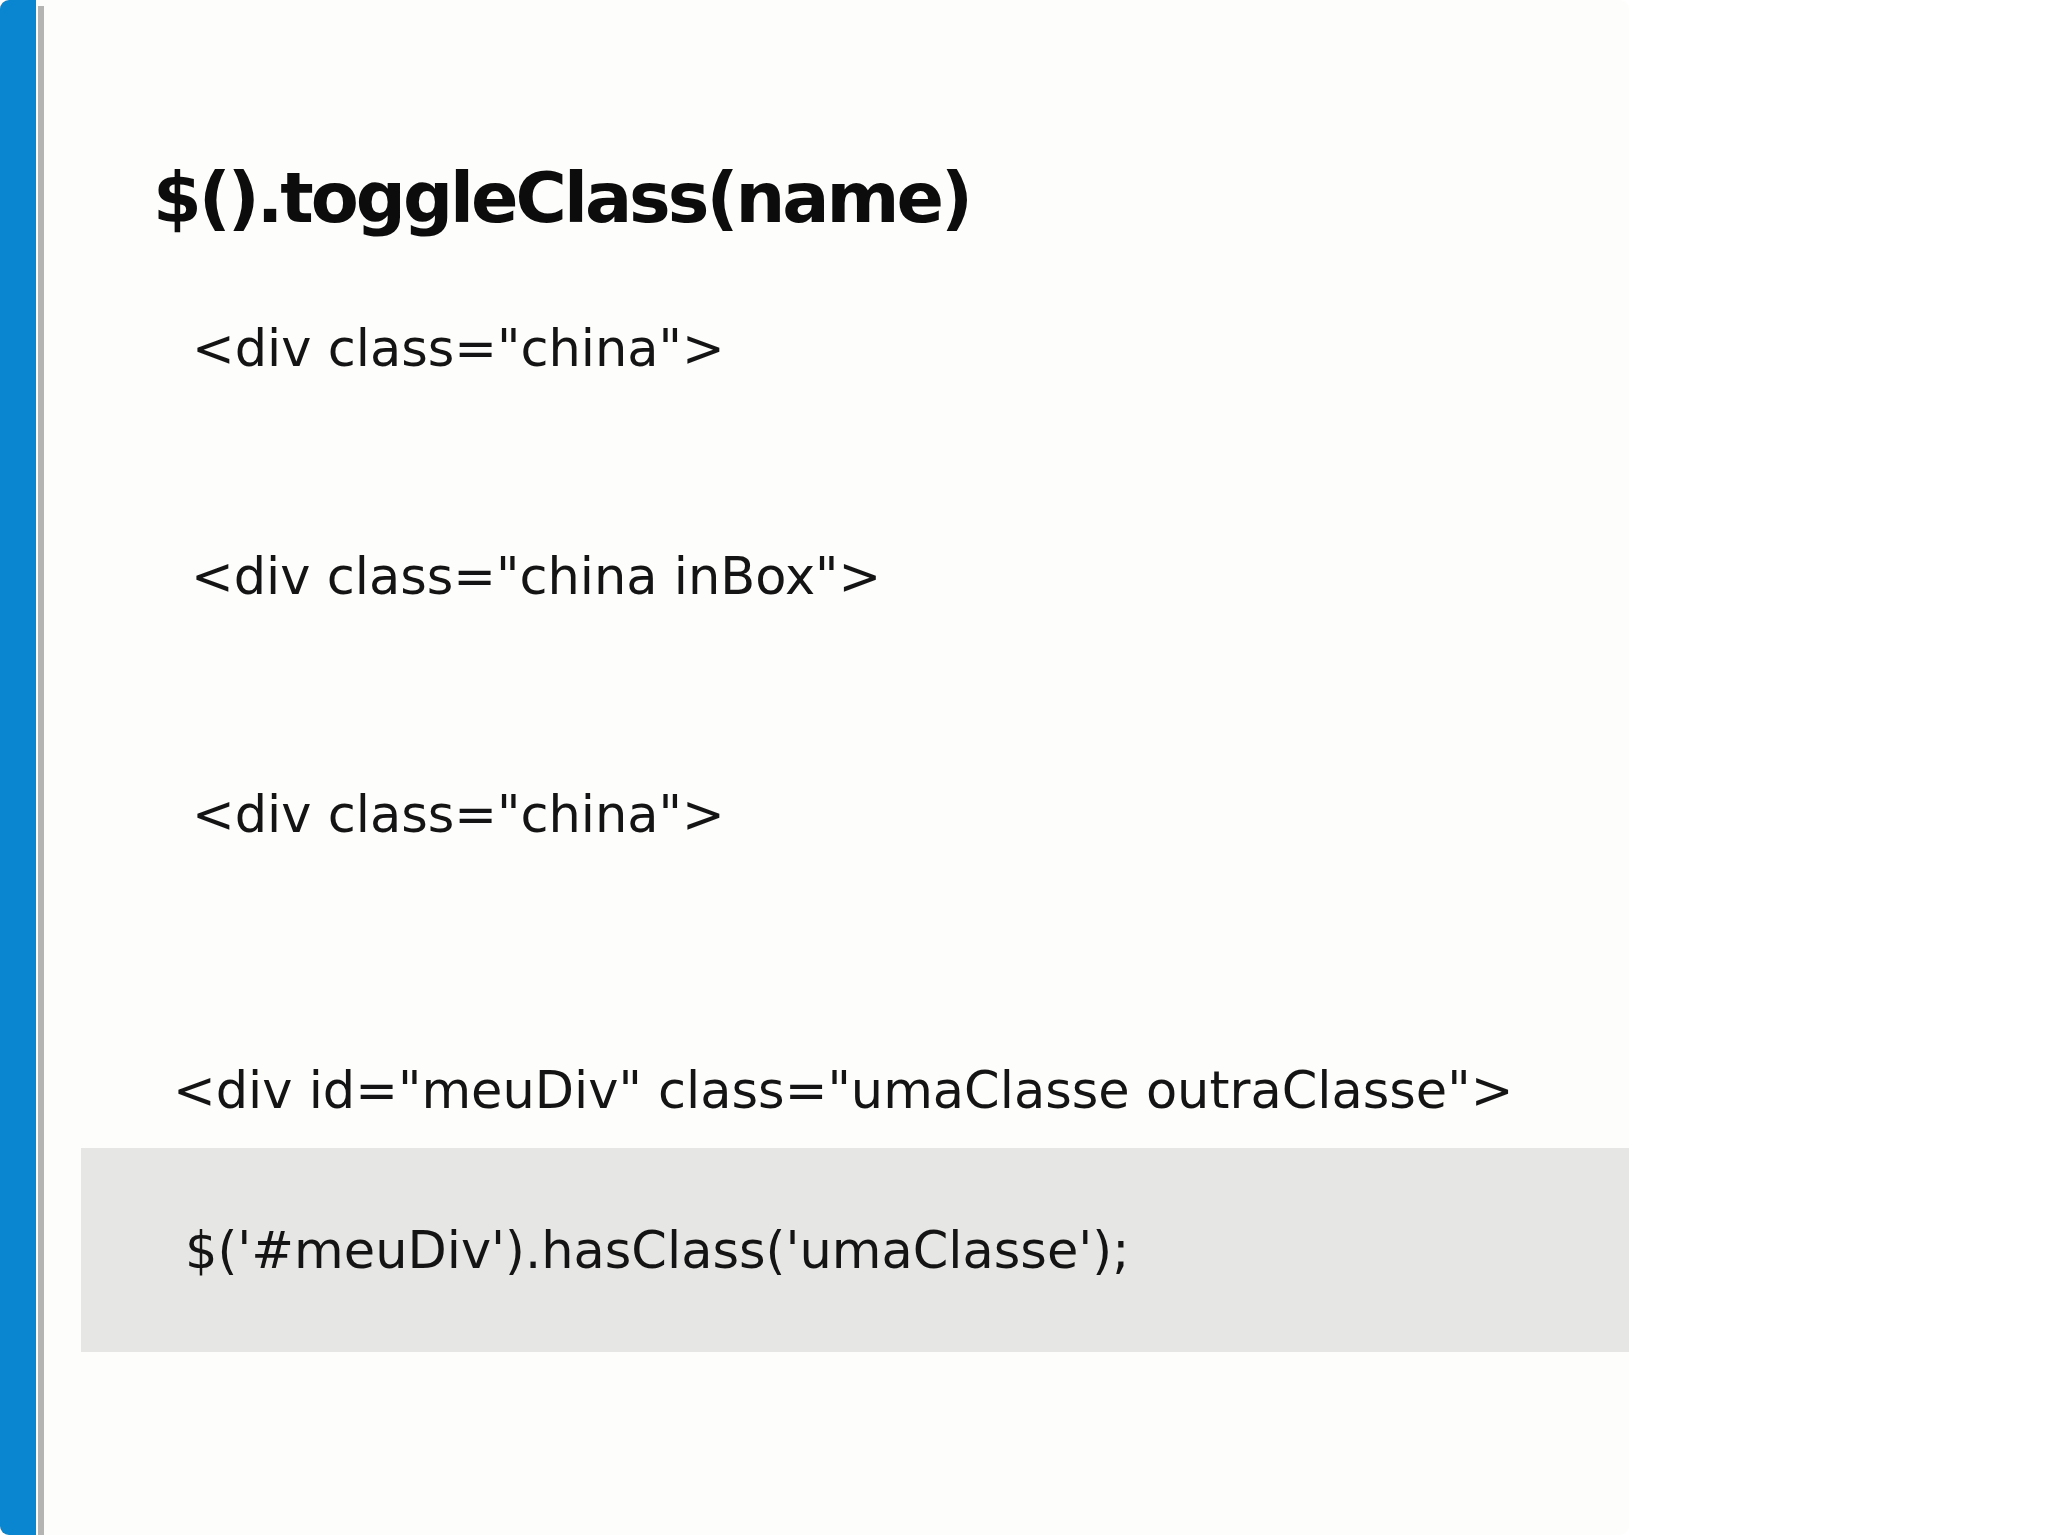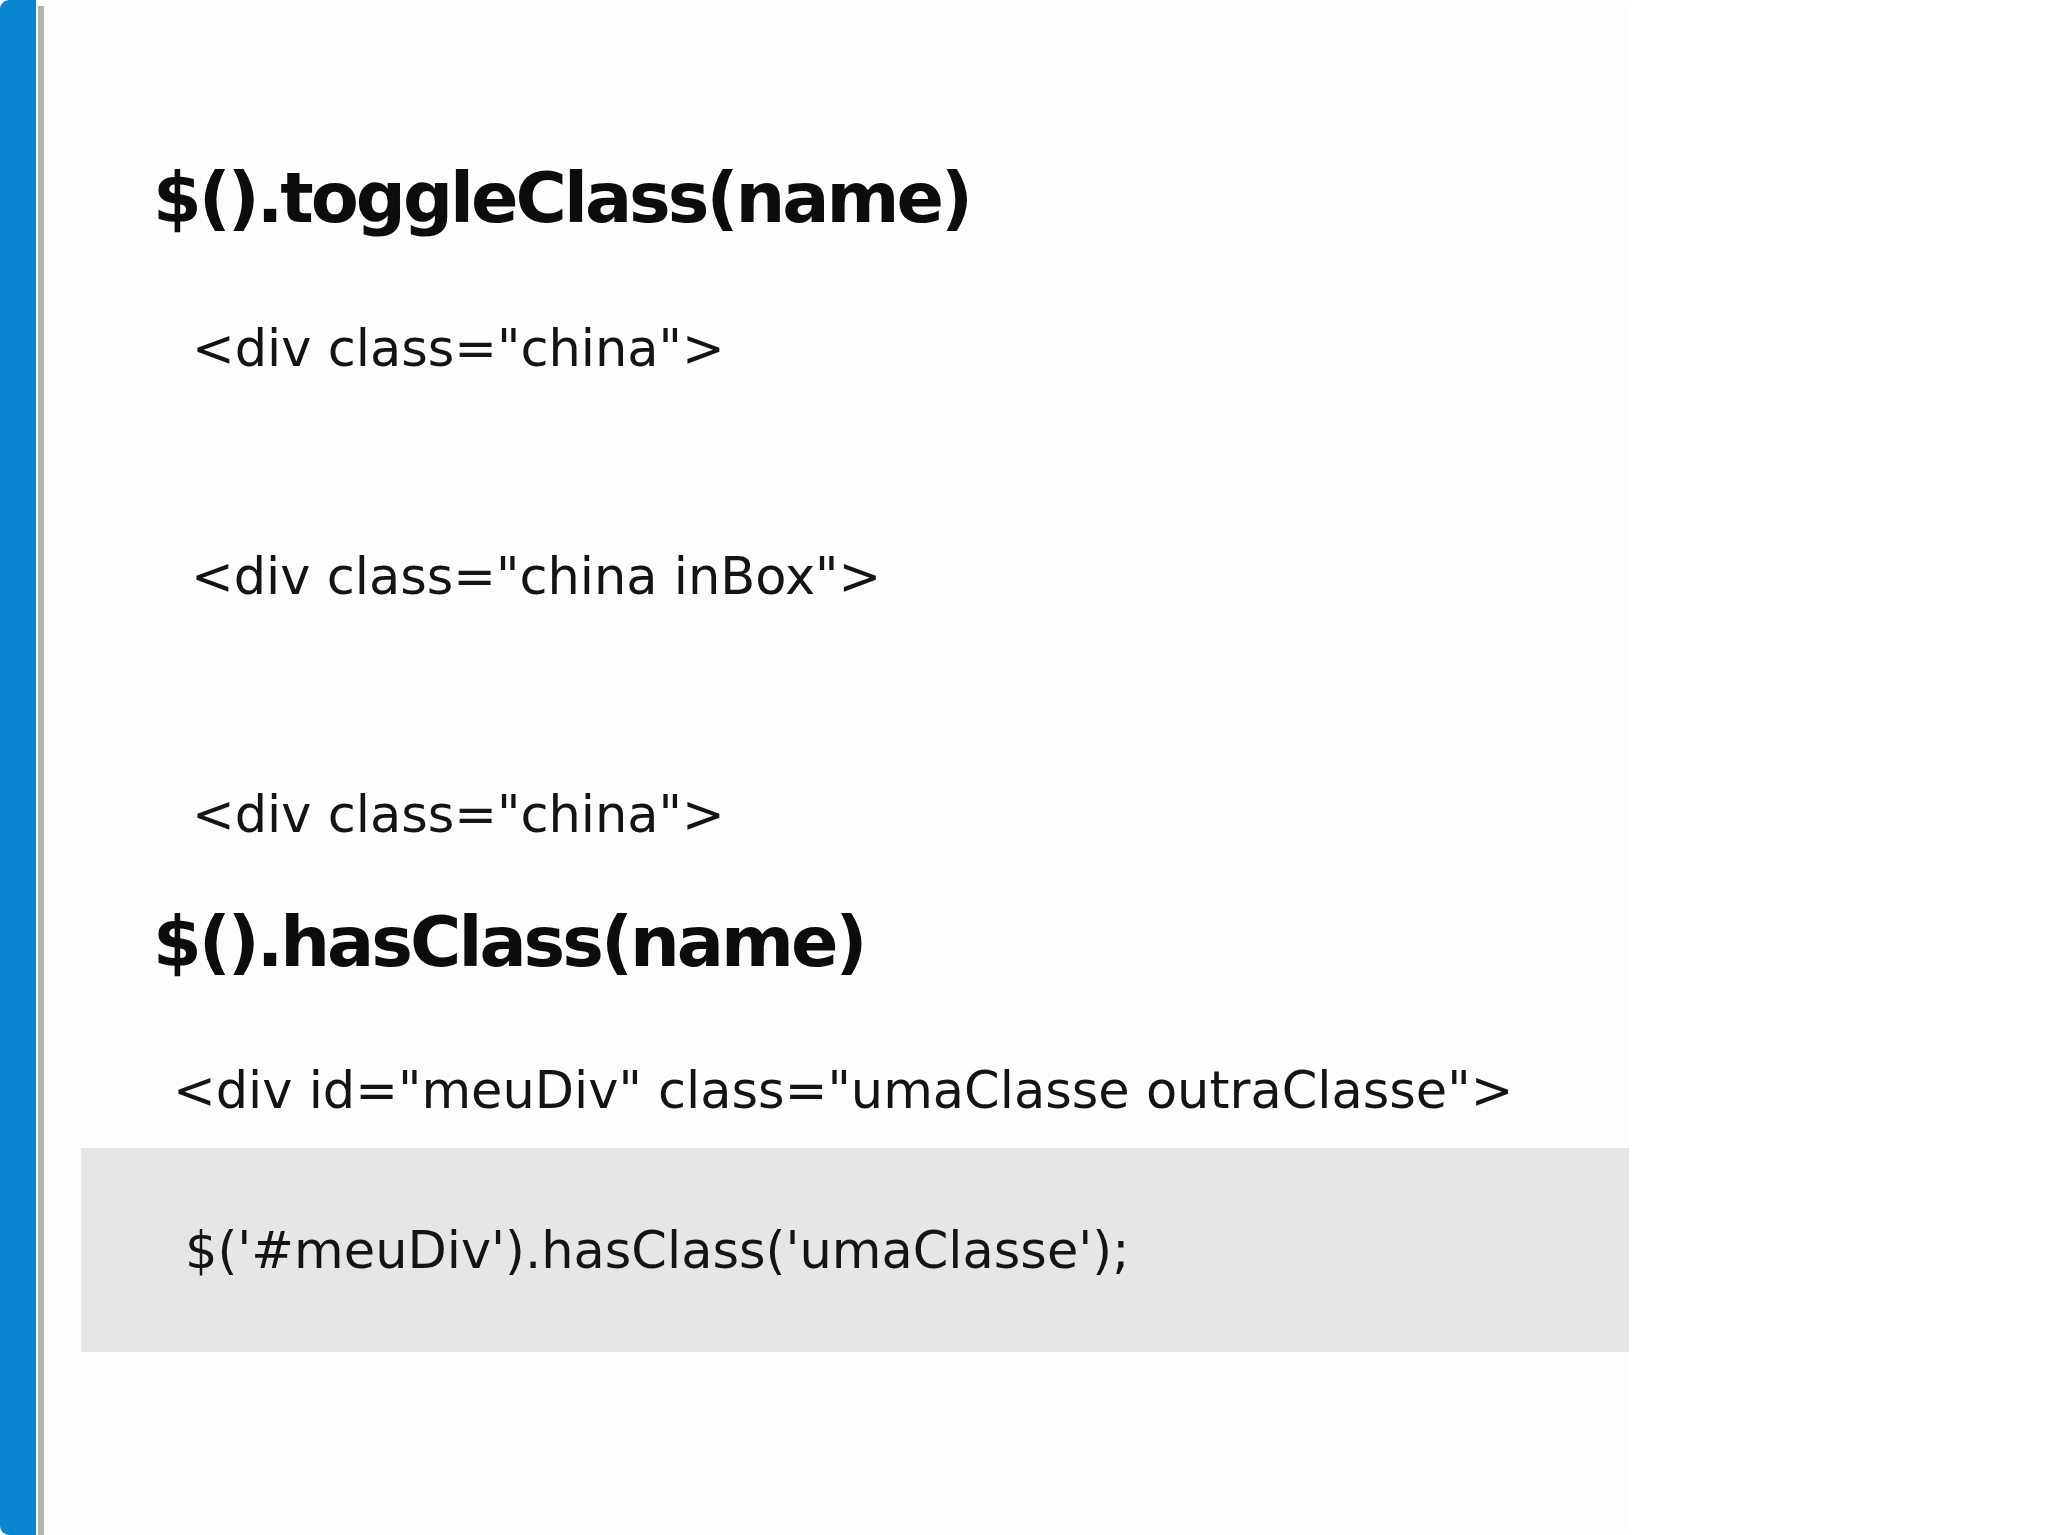--- a/index.html
+++ b/index.html
@@ -95,21 +95,20 @@
   <div class="heading" id="heading-toggle">$().toggleClass(name)</div>
 
   <div class="code" id="code-china-1">&lt;div class="china"&gt;</div>
 
 
   <div class="code" id="code-china-inbox">&lt;div class="china inBox"&gt;</div>
 
 
   <div class="code" id="code-china-2">&lt;div class="china"&gt;</div>
 
-  <div class="heading" id="heading-has">$().hasClass(name)</div>
 
   <div class="code" id="code-meudiv">&lt;div id="meuDiv" class="umaClasse outraClasse"&gt;</div>
 
   <div class="band" id="band-has">
     <div class="band-line">$('#meuDiv').hasClass('umaClasse');</div>
   </div>
 
   <div class="logo">
     <svg class="logo-swirl" width="142" height="126" viewBox="0 0 142 126">
       <defs>

